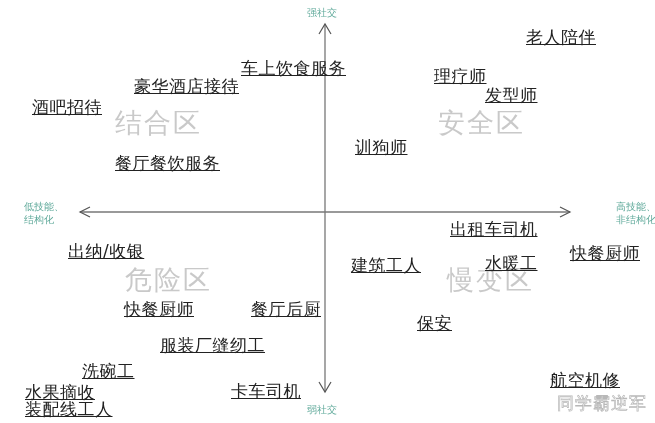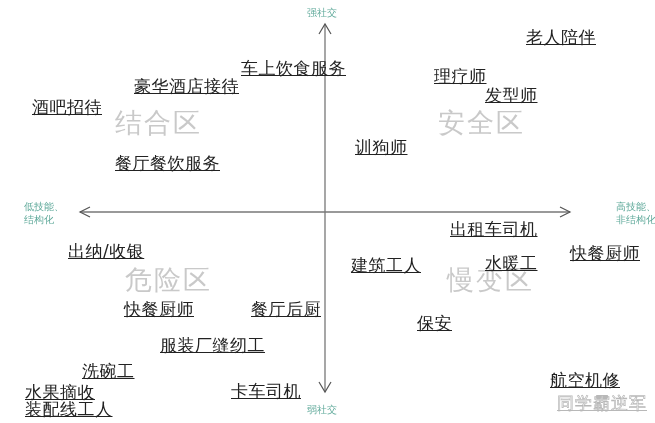--- a/index.html
+++ b/index.html
@@ -96,14 +96,14 @@
   <div class="job" style="left:25px; top:402px;">装配线工人</div>
   <div class="job" style="left:231px; top:384px;">卡车司机</div>
 
   <div class="job" style="left:450px; top:222px;">出租车司机</div>
   <div class="job" style="left:570px; top:246px;">快餐厨师</div>
   <div class="job" style="left:351px; top:258px;">建筑工人</div>
   <div class="job" style="left:485px; top:256px;">水暖工</div>
   <div class="job" style="left:417px; top:316px;">保安</div>
   <div class="job" style="left:550px; top:373px;">航空机修</div>
 
-  <div class="watermark" style="left:557px; top:393px;text-decoration:underline;">同学霸逆军</div>
+  <div class="watermark" style="left:557px; top:393px;">同学霸逆军</div>
 </div>
 
 </body></html>

